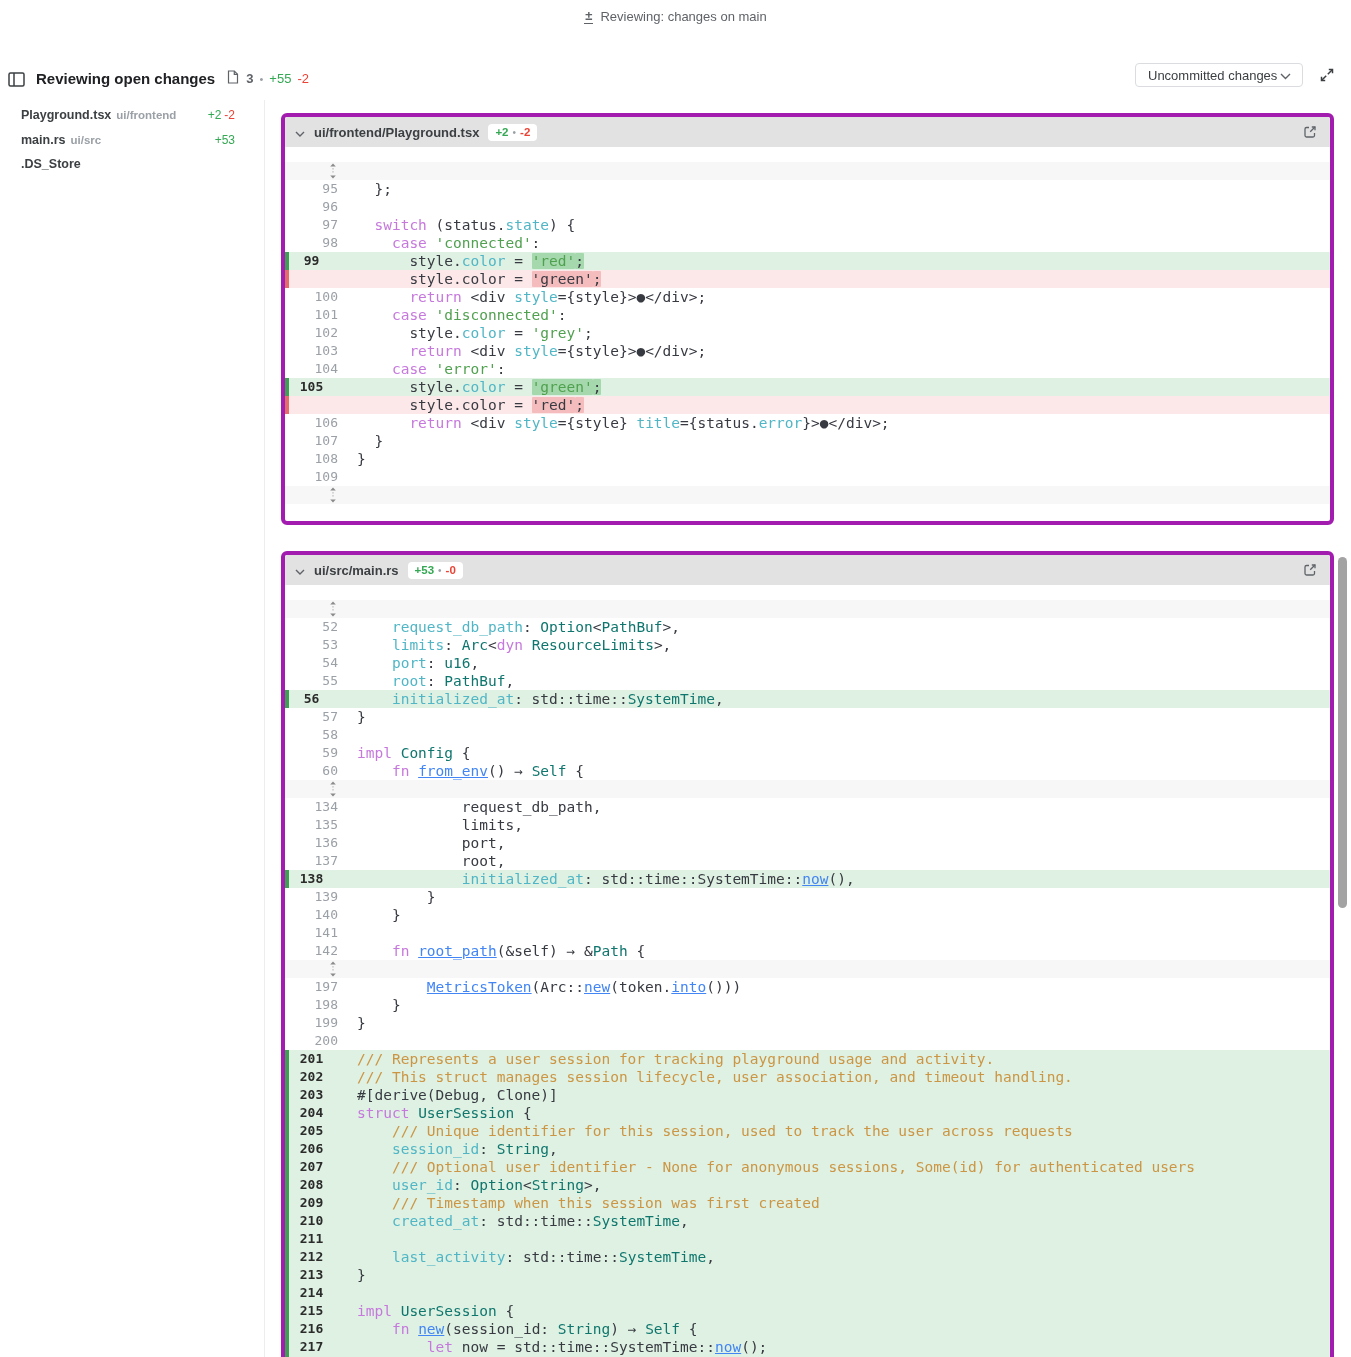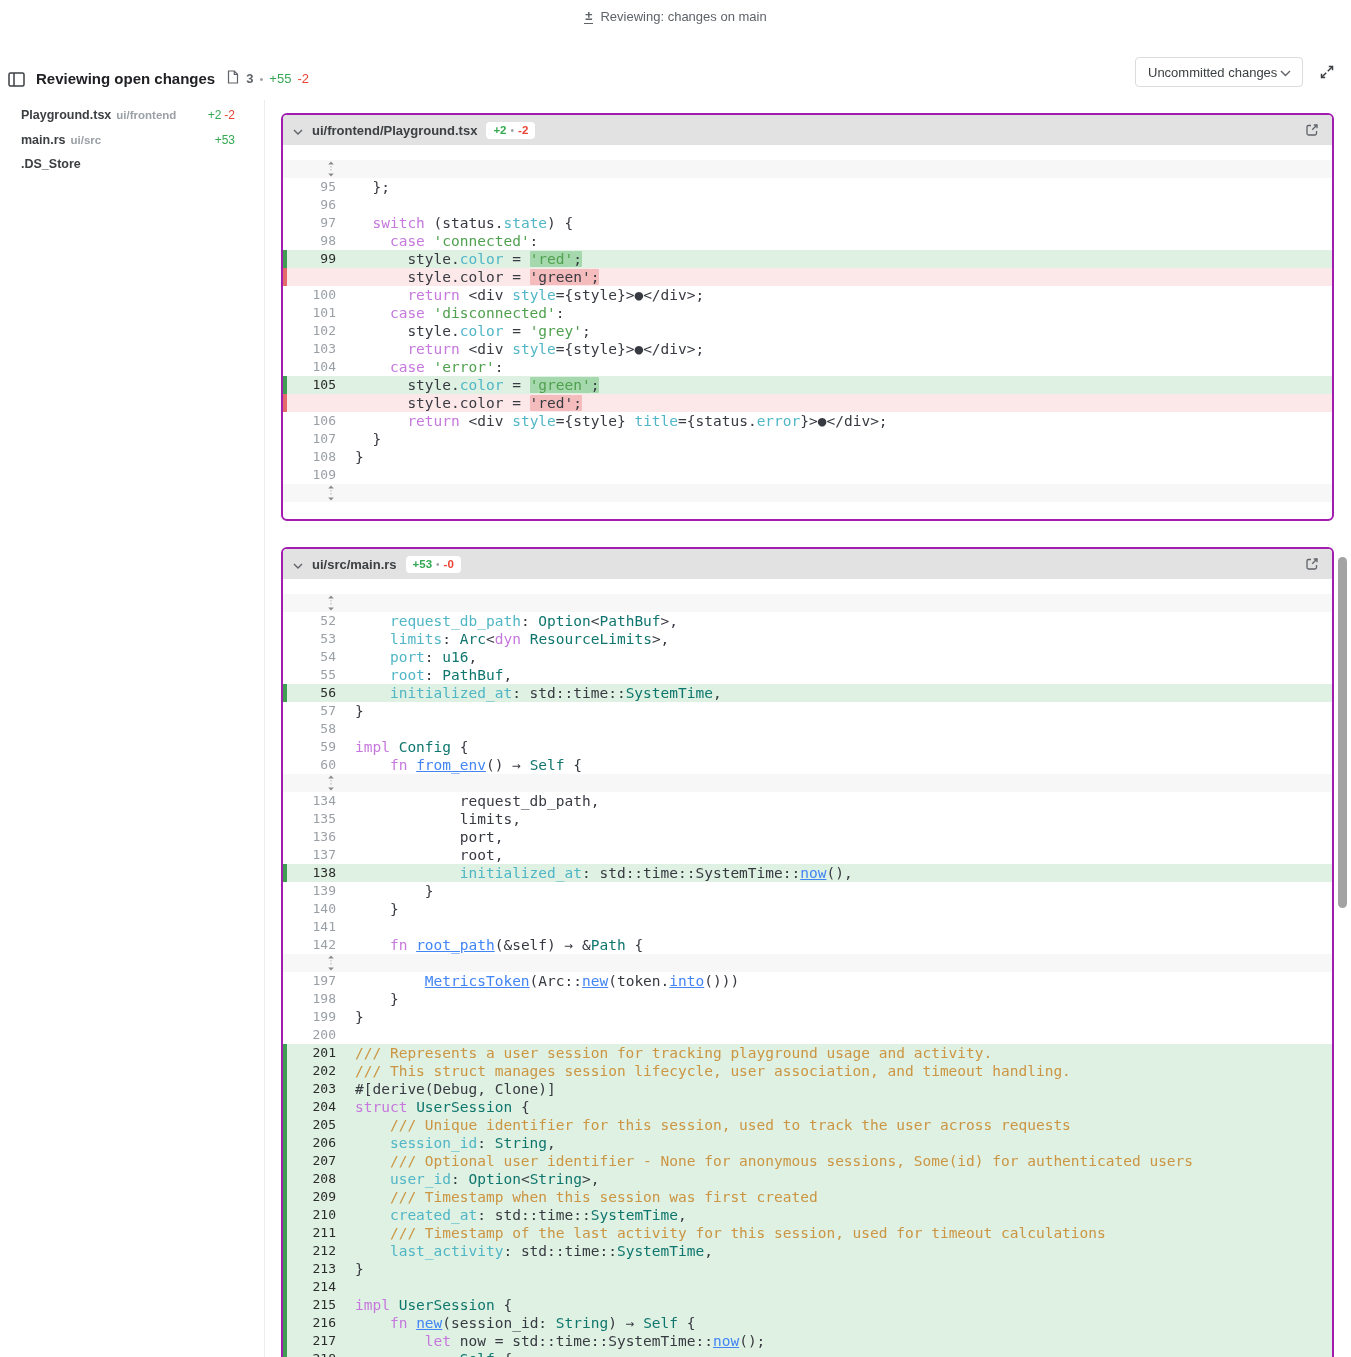--- a/index.html
+++ b/index.html
@@ -13,56 +13,56 @@
 
   
   .hdr{position:absolute;top:55px;left:8px;right:16px;height:32px;display:flex;align-items:flex-end;}
   .hdr-title{font-size:15px;font-weight:700;color:#202124;margin-left:11px;}
   .hdr-meta{display:flex;align-items:center;gap:6px;margin-left:12px;font-size:13px;color:#5f6368;}
   .hdr-meta .cnt{color:#5f6368;font-weight:600;margin-left:1px;}
   .dot{color:#9aa0a6;font-size:11px;}
   .plus{color:#34a853;}
   .minus{color:#ea4335;}
   .hdr-right{margin-left:auto;display:flex;align-items:center;gap:16px;}
-  .dropdown{display:flex;align-items:center;justify-content:space-between;width:168px;height:30px;
+  .dropdown{display:flex;align-items:center;justify-content:space-between;width:168px;height:24px;
             border:1px solid #dadce0;border-radius:4px;padding:0 11px 0 12px;font-size:13px;
             color:#3c4043;background:#fff;cursor:pointer;box-sizing:border-box;}
   .icon-btn{display:flex;align-items:center;justify-content:center;cursor:pointer;background:none;border:none;padding:0;}
 
   
   .sidebar{position:absolute;top:108px;left:0;width:264px;}
   .file-row{display:flex;align-items:baseline;height:24.5px;padding:0 29px 0 21px;cursor:pointer;}
   .file-name{font-size:12.5px;font-weight:700;color:#3c4043;}
   .file-path{font-size:11.5px;color:#9aa0a6;margin-left:5px;font-weight:bold;}
   .file-stats{margin-left:auto;font-size:12px;font-weight:400;display:flex;gap:3px;}
   .sidebar-divider{position:absolute;top:100px;left:264px;bottom:0;width:1px;background:#ededed;}
 
   
   .main{position:absolute;top:113px;left:281px;width:1053px;}
-  .card{border:2px solid #a21caf;border-radius:6px;background:#fff;margin-bottom:26px;overflow:hidden;}
+  .card{border:4px solid #a21caf;border-radius:6px;background:#fff;margin-bottom:26px;overflow:hidden;}
   .card-hdr{height:30px;background:#e2e2e2;display:flex;align-items:center;padding:0 13px 0 10px;gap:9px;}
   .card-path{font-size:13px;font-weight:600;color:#3c4043;}
   .badge{background:#fff;border-radius:4px;padding:2.5px 7px;font-size:11.5px;font-weight:600;
          display:flex;align-items:center;gap:4px;}
   .badge .dot{font-size:10px;font-weight:400;}
   .ext{margin-left:auto;}
   .card-body{padding:15px 0 17px;font-family:"DejaVu Sans Mono",monospace;font-size:14.5px;}
 
   .row{display:flex;height:18px;line-height:18px;position:relative;}
   .gut{flex:0 0 53px;text-align:right;}
   .num{color:#9aa0a6;font-size:13px;}
   .code{padding-left:19px;color:#383a42;white-space:pre;}
   .row.exp{background:#f7f7f7;cursor:pointer;}
   .row.exp .gut{padding-top:1px;}
   .row.add{background:#def1e2;}
   .row.rem{background:#fce8e8;}
   .row.add::before,.row.rem::before{content:"";position:absolute;left:0;top:0;bottom:0;width:4px;}
   .row.add::before{background:#3f9d54;}
   .row.rem::before{background:#e36b6b;}
-  .row.add .num{color:#2b2b2b;font-weight:400;}
+  .row.add .num{color:#2b2b2b;font-weight:700;text-align:center;}
   .row.add .hl{background:#a5d8ad;border-radius:1px;}
   .row.rem .hl{background:#f4bcbc;border-radius:1px;}
 
   
   .tok-p{color:#383a42;}
   .tok-k{color:#c678dd;text-align:center;}
   .tok-t{color:#0f766e;}
   .tok-f{color:#50b6c6;}
   .tok-fn{color:#4285f4;text-decoration:underline;}
   .tok-s{color:#50a14f;}
@@ -414,21 +414,21 @@
           <div class="row add">
             <span class="gut num">209</span>
             <span class="code"><span class="tok-p">    </span><span class="tok-d">/// Timestamp when this session was first created</span></span>
           </div>
           <div class="row add">
             <span class="gut num">210</span>
             <span class="code"><span class="tok-p">    </span><span class="tok-f">created_at</span><span class="tok-p">: std::time::</span><span class="tok-t">SystemTime</span><span class="tok-p">,</span></span>
           </div>
           <div class="row add">
             <span class="gut num">211</span>
-            <span class="code"><span class="tok-p">    </span><span class="tok-d">/// Timestamp of the last activity for this session, used for timeout calculations</span></span>
+            <span class="code"><span class="tok-p">    </span></span>
           </div>
           <div class="row add">
             <span class="gut num">212</span>
             <span class="code"><span class="tok-p">    </span><span class="tok-f">last_activity</span><span class="tok-p">: std::time::</span><span class="tok-t">SystemTime</span><span class="tok-p">,</span></span>
           </div>
           <div class="row add">
             <span class="gut num">213</span>
             <span class="code"><span class="tok-p">}</span></span>
           </div>
           <div class="row add">

